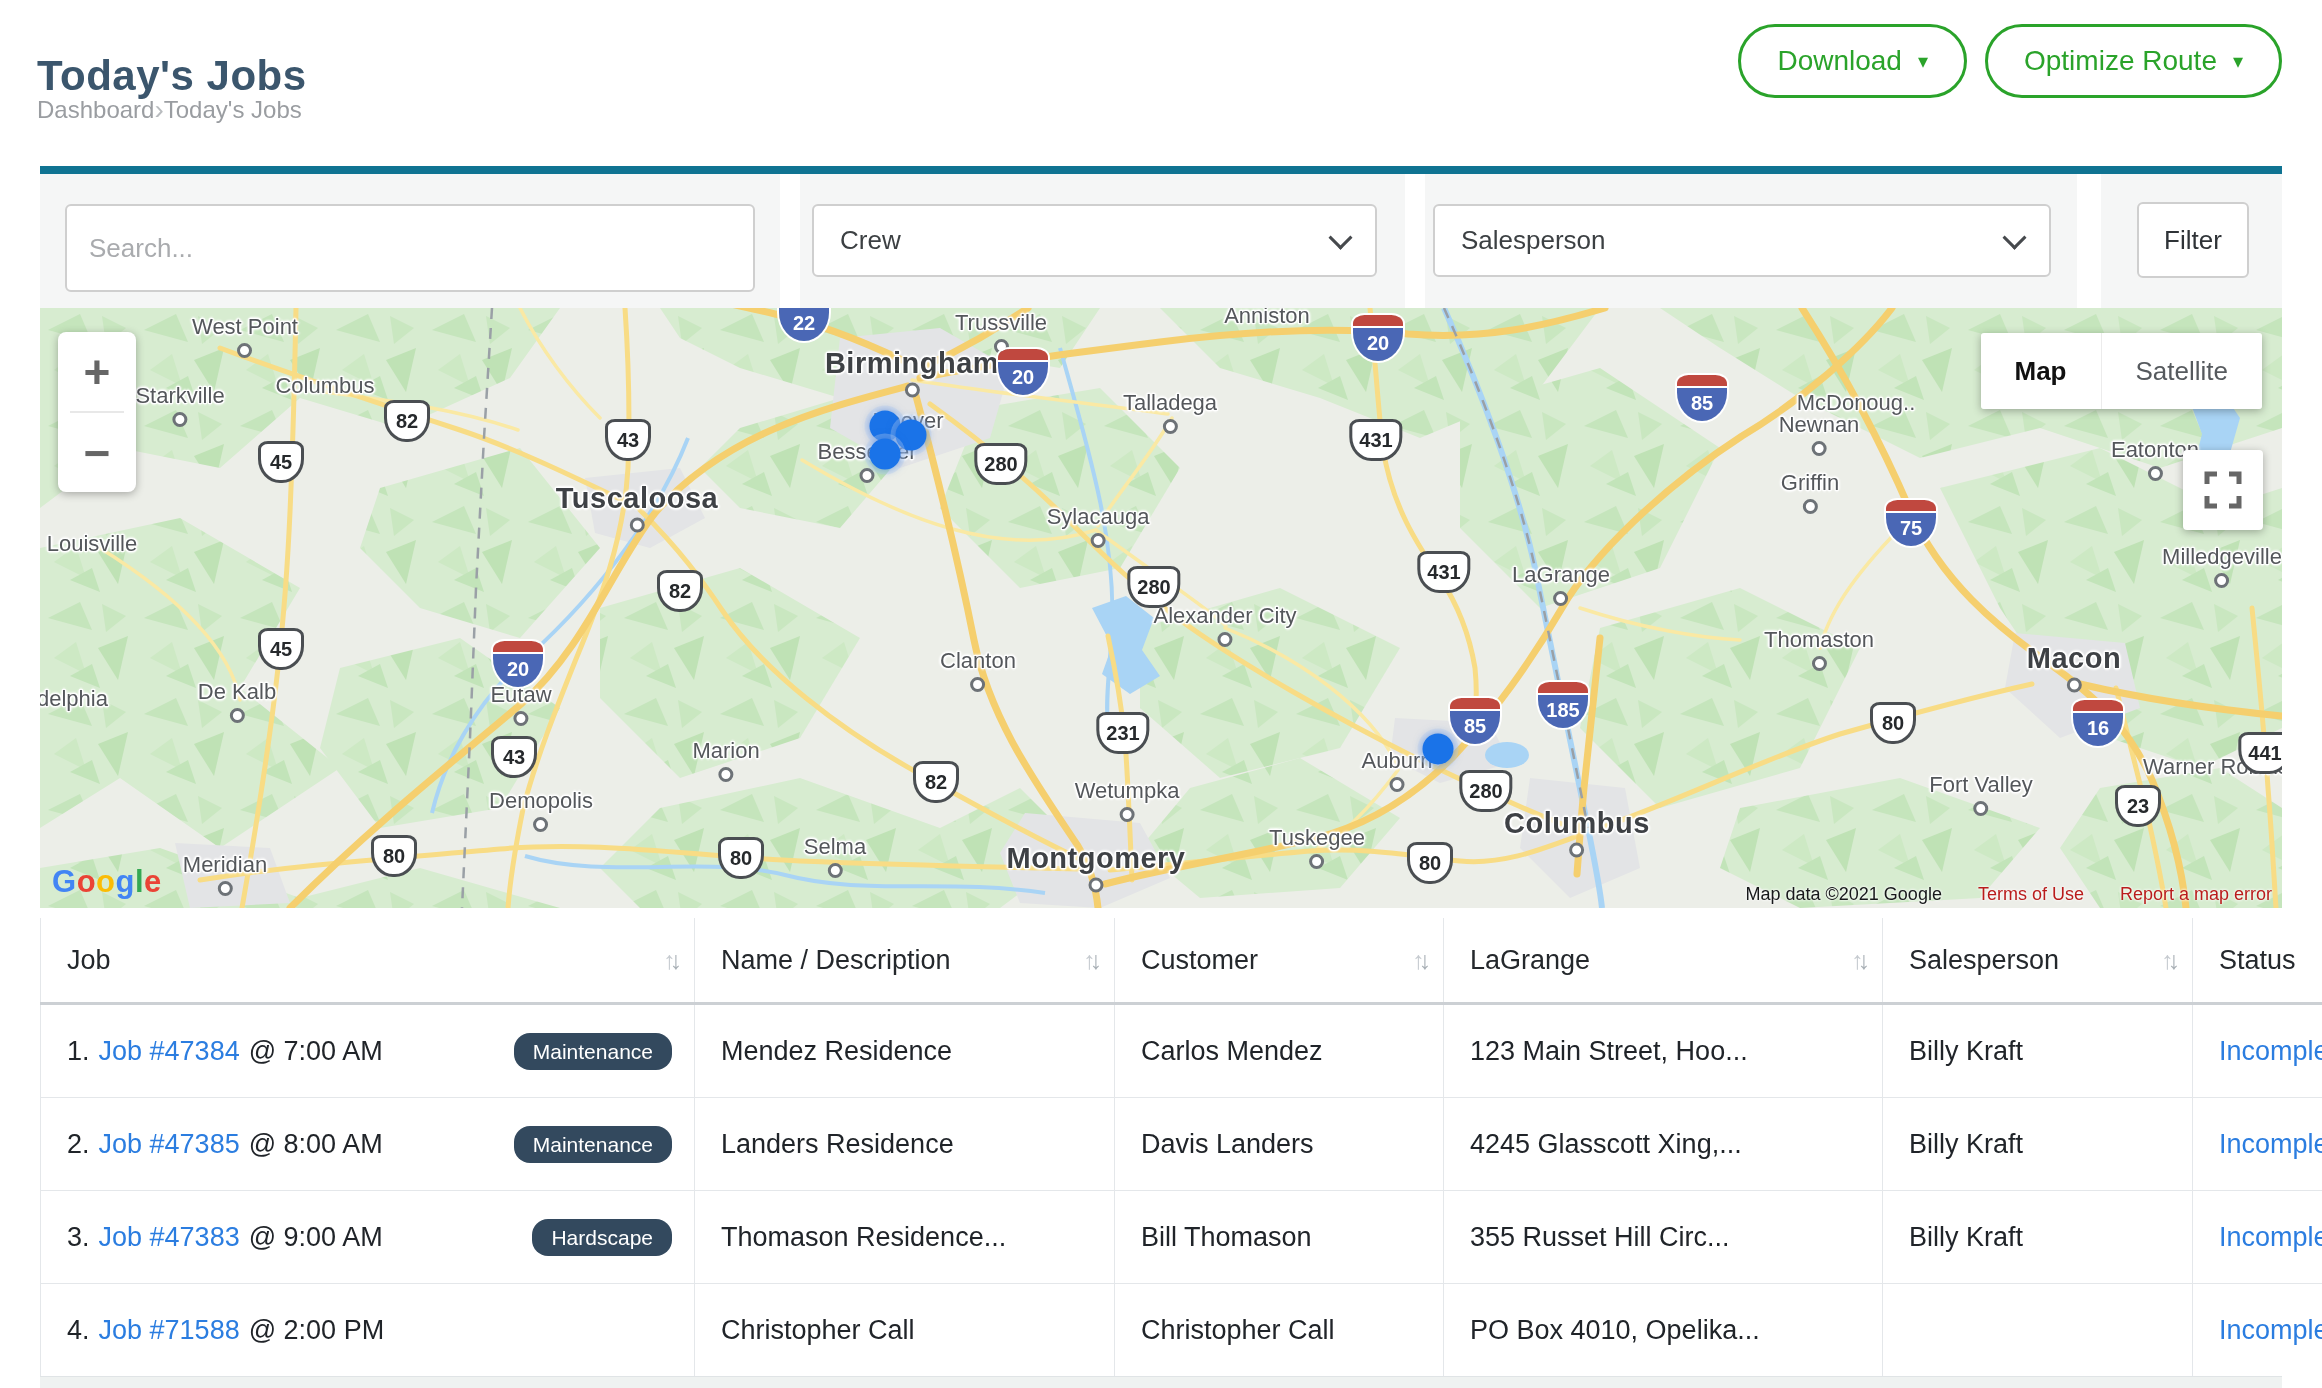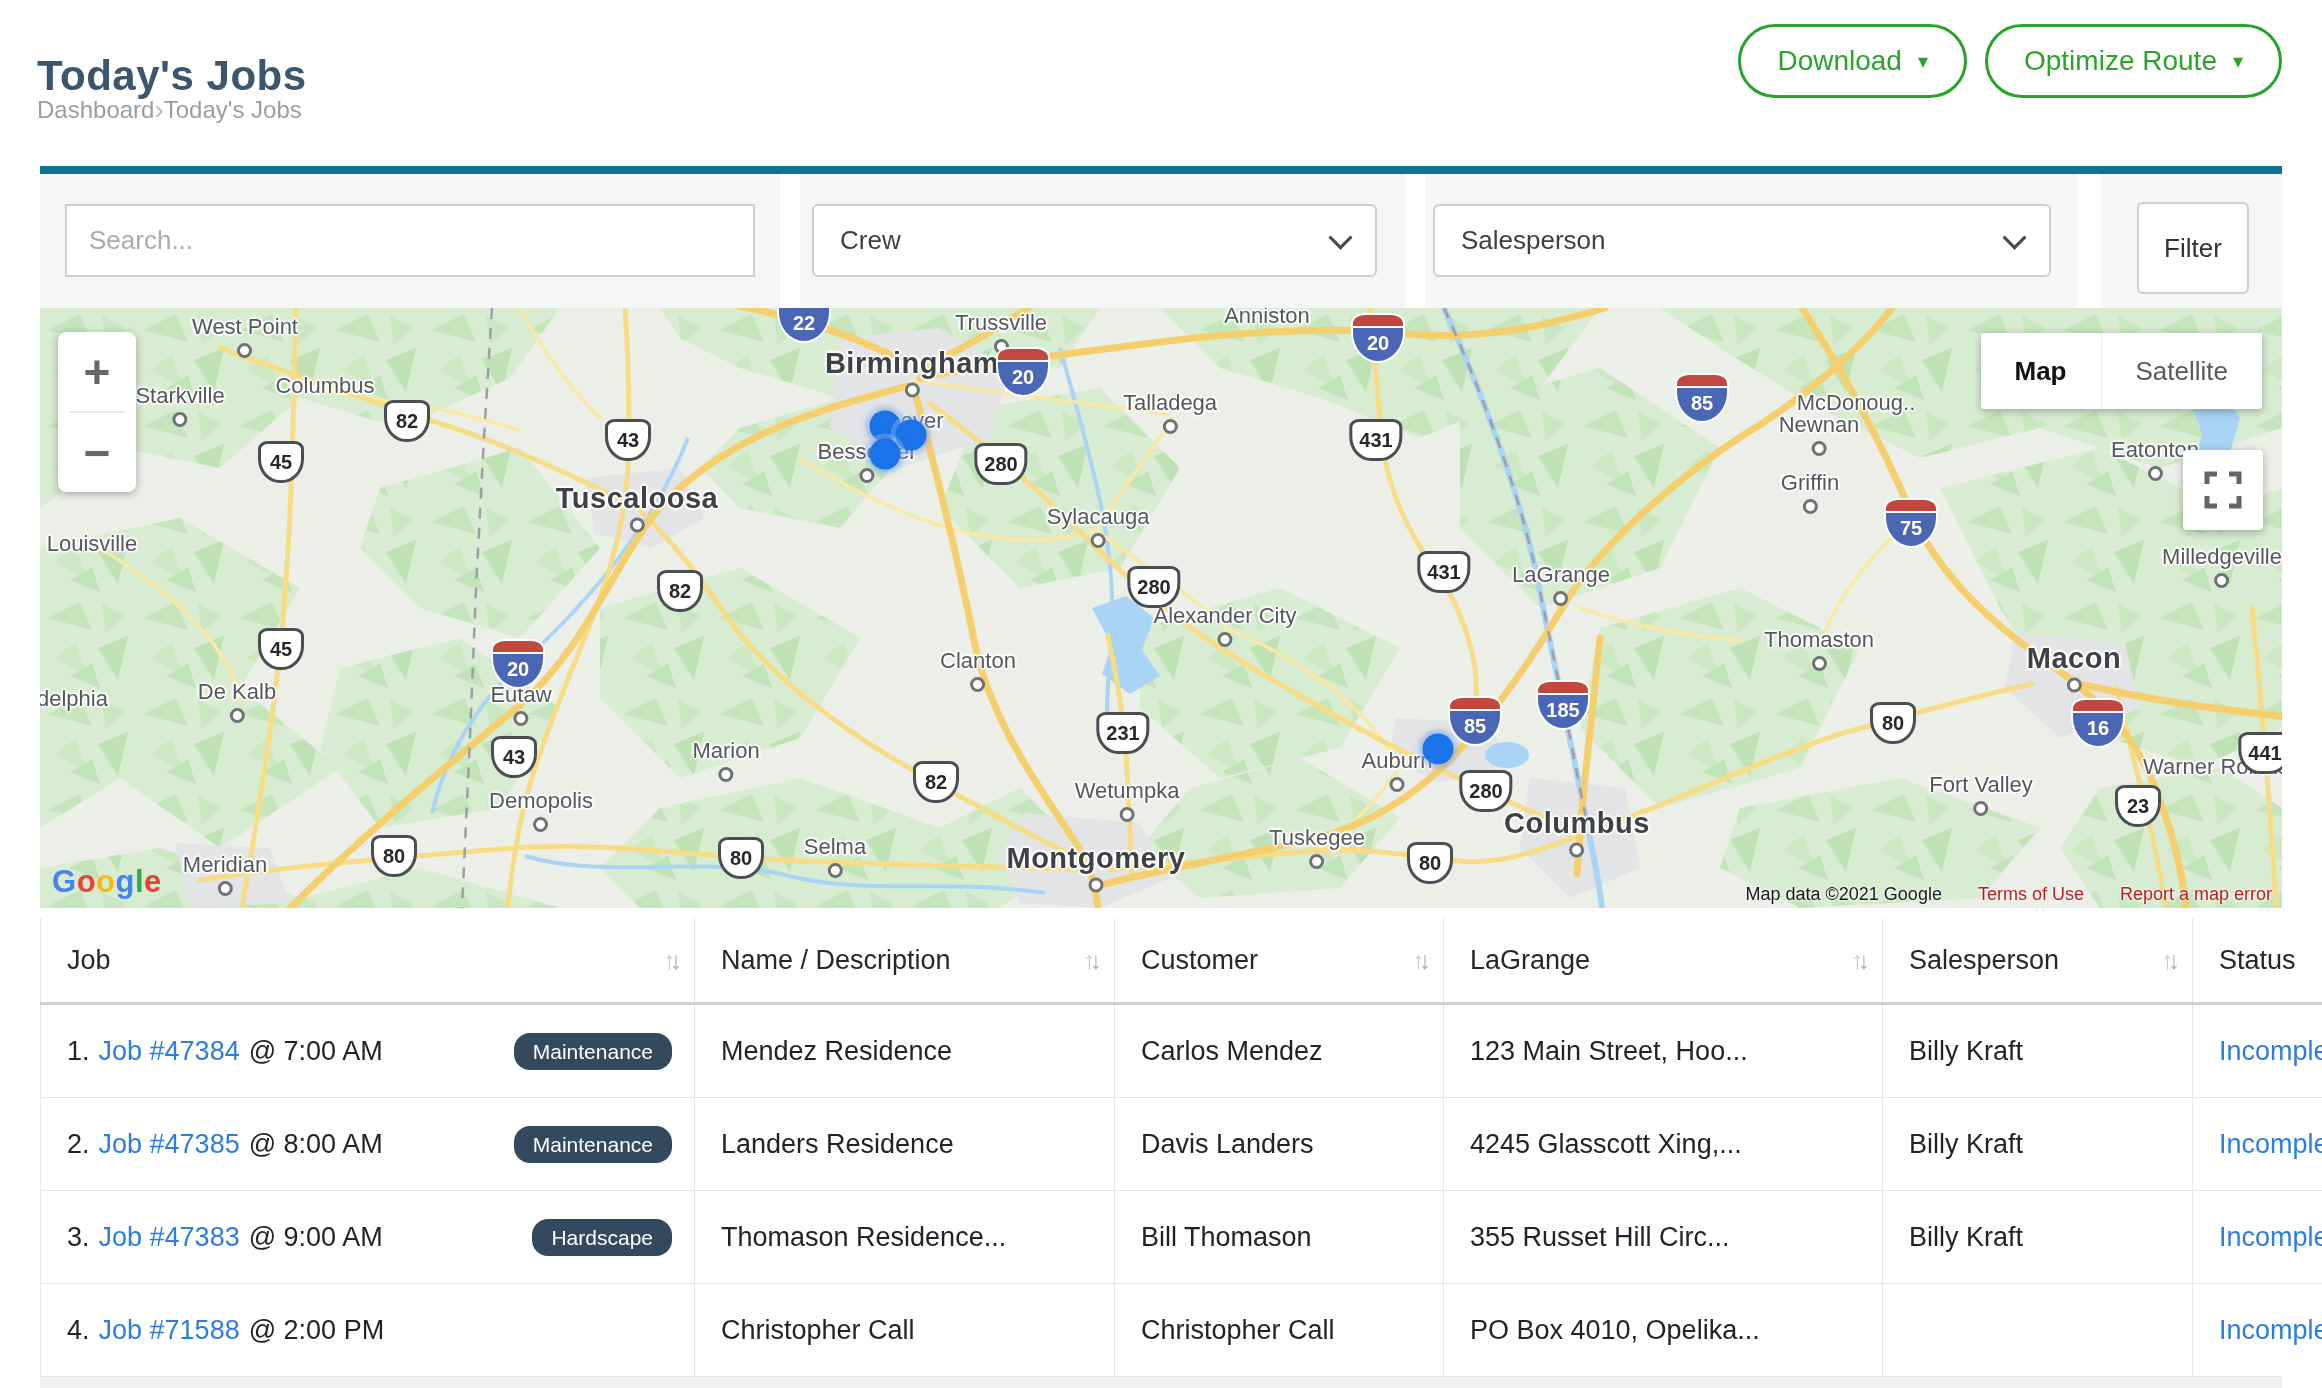--- a/index.html
+++ b/index.html
@@ -15,27 +15,27 @@
   .btn-green .caret{font-size:20px;line-height:1;}
 
   
   .teal-bar{position:absolute;left:40px;top:166px;width:2242px;height:8px;background:#0f7392;}
   .filterbar{position:absolute;left:40px;top:174px;width:2242px;height:134px;display:flex;}
   .fsec{background:#f5f6f6;height:134px;position:relative;flex:none;}
   .fsec.s1{width:740px;margin-right:20px;}
   .fsec.s2{width:605px;margin-right:20px;}
   .fsec.s3{width:652px;margin-right:24px;}
   .fsec.s4{width:181px;}
-  .search-input{position:absolute;left:25px;top:30px;width:690px;height:73px;box-sizing:border-box;border:2px solid #cfcfcf;border-radius:0;background:#fff;font-size:26px;font-family:inherit;padding:0 22px;color:#333;}
+  .search-input{position:absolute;left:25px;top:30px;width:690px;height:88px;box-sizing:border-box;border:2px solid #cfcfcf;border-radius:6px;background:#fff;font-size:26px;font-family:inherit;padding:0 22px;color:#333;}
   .search-input::placeholder{color:#a9abae;}
   .fake-select{position:absolute;top:30px;height:73px;box-sizing:border-box;border:2px solid #cfcfcf;border-radius:6px;background:#fff;display:flex;align-items:center;justify-content:space-between;padding:0 26px;font-size:26px;color:#3c4043;cursor:pointer;}
   .s2 .fake-select{left:12px;width:565px;}
   .s3 .fake-select{left:8px;width:618px;}
   .chev{width:14px;height:14px;border-right:3px solid #46494d;border-bottom:3px solid #46494d;transform:rotate(45deg) translate(-2px,-2px);}
-  .filter-btn{position:absolute;left:36px;top:28px;width:112px;height:92px;background:#fff;border:2px solid #cfcfcf;border-radius:6px;font-size:26px;color:#2f3337;font-family:inherit;cursor:pointer;}
+  .filter-btn{position:absolute;left:36px;top:28px;width:112px;height:76px;background:#fff;border:2px solid #cfcfcf;border-radius:6px;font-size:26px;color:#2f3337;font-family:inherit;cursor:pointer;}
 
   
   .map{position:absolute;left:40px;top:308px;width:2242px;height:600px;overflow:hidden;background:#eceee8;cursor:grab;}
   .map-bg{position:absolute;left:0;top:0;z-index:1;}
   .map-label{position:absolute;transform:translate(-50%,-50%);z-index:2;display:flex;flex-direction:column;align-items:center;pointer-events:none;}
   .map-label .map-label-text{white-space:nowrap;color:#54575b;font-size:22px;
     text-shadow:-2px 0 2px #fff,2px 0 2px #fff,0 -2px 2px #fff,0 2px 2px #fff,-1px -1px 0 #fff,1px 1px 0 #fff,1px -1px 0 #fff,-1px 1px 0 #fff;}
   .map-label.lg .map-label-text{font-size:29px;color:#3e4145;font-weight:bold;letter-spacing:0.5px;}
   .map-label .town-dot{display:none;width:9px;height:9px;margin-top:3px;background:#fff;border:3px solid #6d7277;border-radius:50%;}
   .map-label.dot .town-dot{display:block;}

